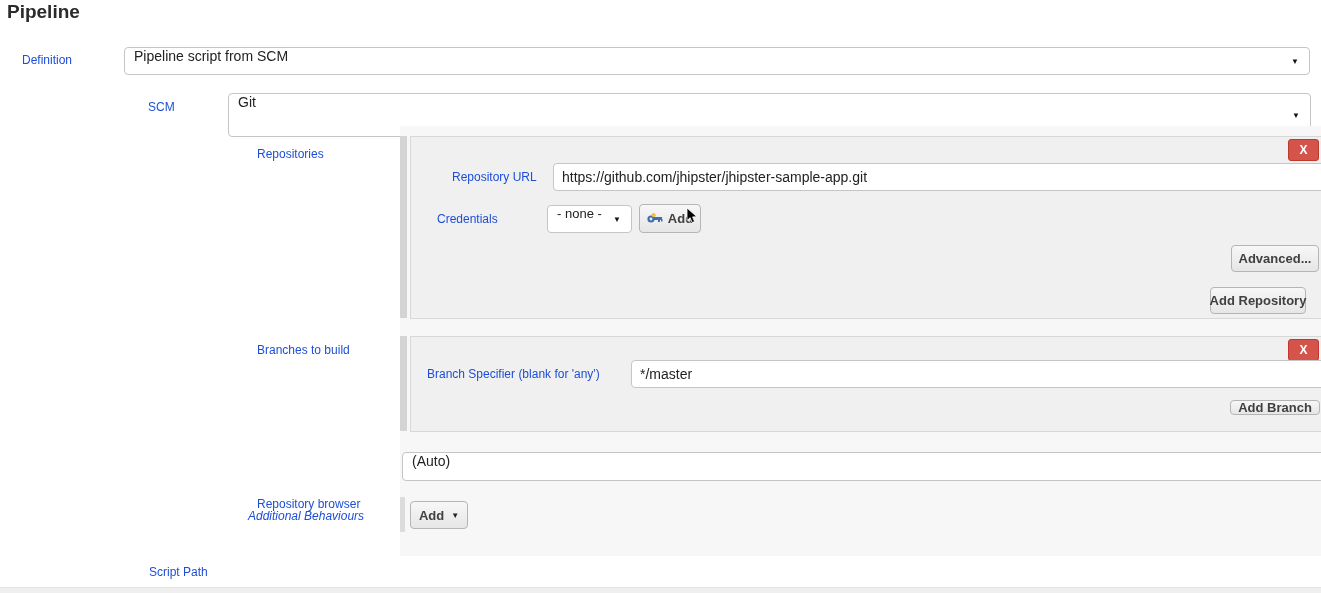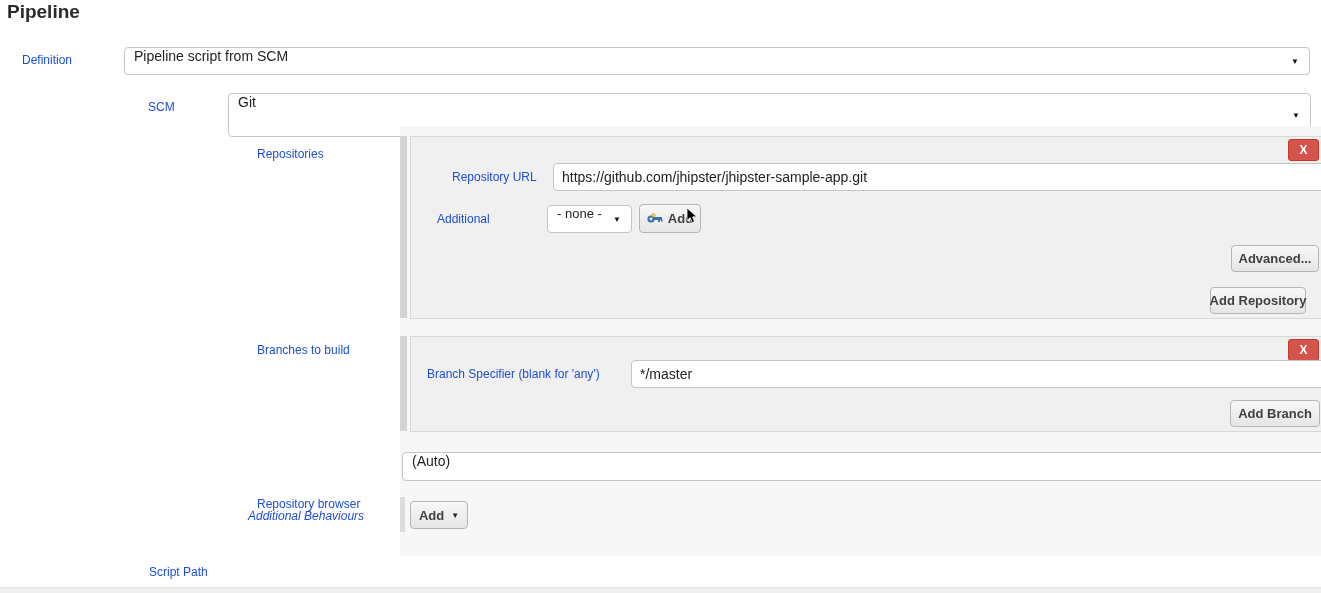--- a/index.html
+++ b/index.html
@@ -99,21 +99,21 @@
 
   <div class="lbl" style="left:257px; top:147px;">Repositories</div>
   <div class="vbar" style="left:400px; top:136px; width:7px; height:182px;"></div>
   <div class="panel" style="top:136px; height:183px;"></div>
 
   <div class="btn-danger" style="left:1288px; top:139px;">X</div>
 
   <div class="lbl" style="left:437px; top:170px;margin-left:15px;">Repository URL</div>
   <input class="txt" style="left: 553px; top: 163px; width: 777px; height: 28px;" type="text" value="https://github.com/jhipster/jhipster-sample-app.git">
 
-  <div class="lbl" style="left:437px; top:212px;">Additional</div>
+  <div class="lbl" style="left:437px; top:212px;">Credentials</div>
   <div class="sel" style="left:547px; top:205px; width:85px; height:28px; font-size:13px;">
     <span>- none -</span>
     <span class="caret">▼</span>
   </div>
 
   <div class="btn" style="left:639px; top:204px; width:62px; height:29px;">
     <span style="display:inline-flex;">
       <svg width="16" height="11" viewBox="0 0 16 11">
         <rect x="6" y="4" width="9" height="3" fill="#3f6fae"></rect>
         <rect x="11" y="6" width="2" height="3" fill="#3f6fae"></rect>
@@ -137,21 +137,21 @@
 
   <div class="lbl" style="left:257px; top:343px;">Branches to build</div>
   <div class="vbar" style="left:400px; top:336px; width:7px; height:95px;"></div>
   <div class="panel" style="top:336px; height:96px;"></div>
 
   <div class="btn-danger" style="left:1288px; top:339px;">X</div>
 
   <div class="lbl" style="left:427px; top:367px;text-align:right;">Branch Specifier (blank for 'any')</div>
   <input class="txt" style="left: 631px; top: 360px; width: 699px; height: 28px;" type="text" value="*/master">
 
-  <div class="btn" style="left:1230px; top:400px; width:90px; height:27px;">Add Branch</div>
+  <div class="btn" style="left:1230px; top:400px; width:90px; height:15px;">Add Branch</div>
 
   <div class="lbl" style="left:257px; top:457px;margin-top:40px;">Repository browser</div>
   <div class="sel" style="left:402px; top:452px; width:958px; height:29px;">
     <span>(Auto)</span>
 
   </div>
 
   <div class="lbl" style="left:248px; top:509px;font-style:italic;">Additional Behaviours</div>
   <div class="vbar" style="left:400px; top:497px; width:5px; height:35px; background:#dcdcdc;"></div>
   <div class="btn" style="left:410px; top:501px; width:58px; height:28px;">

